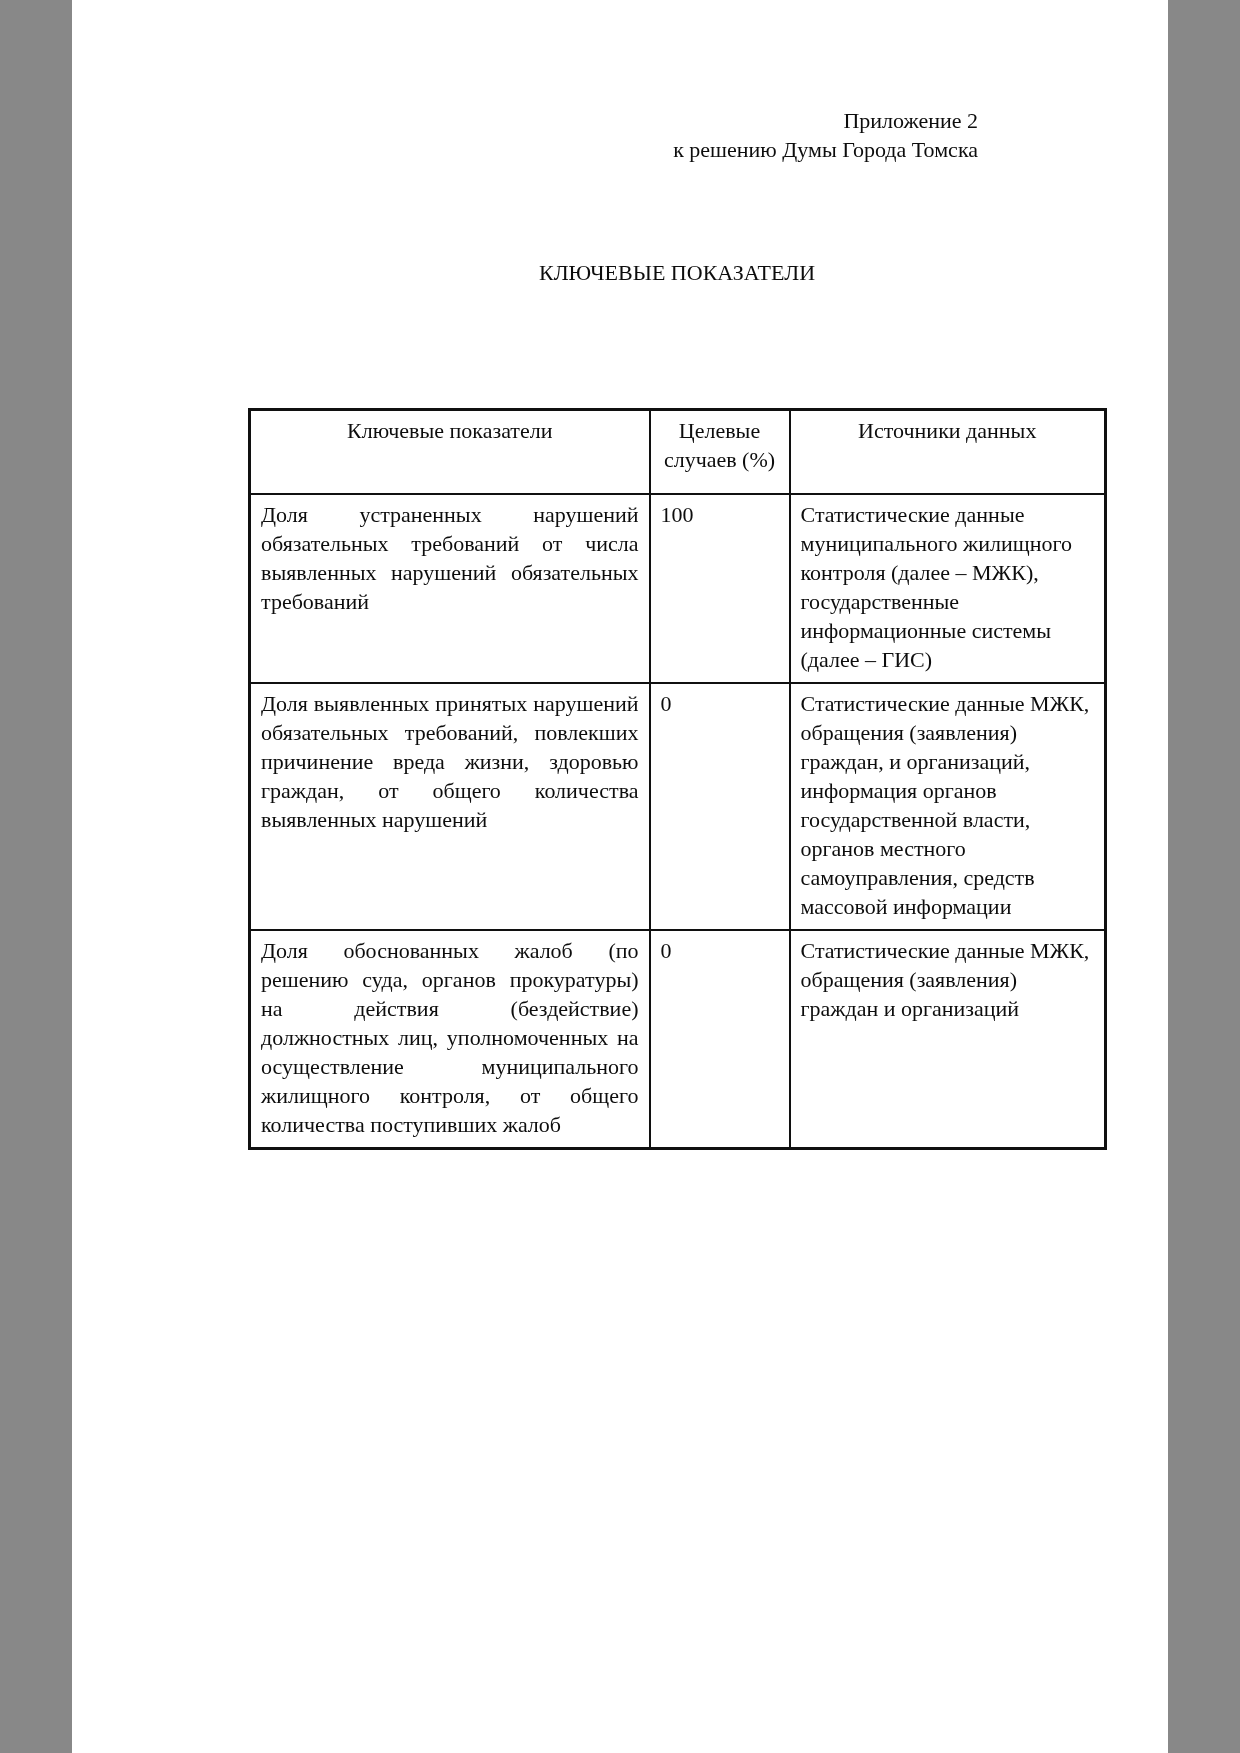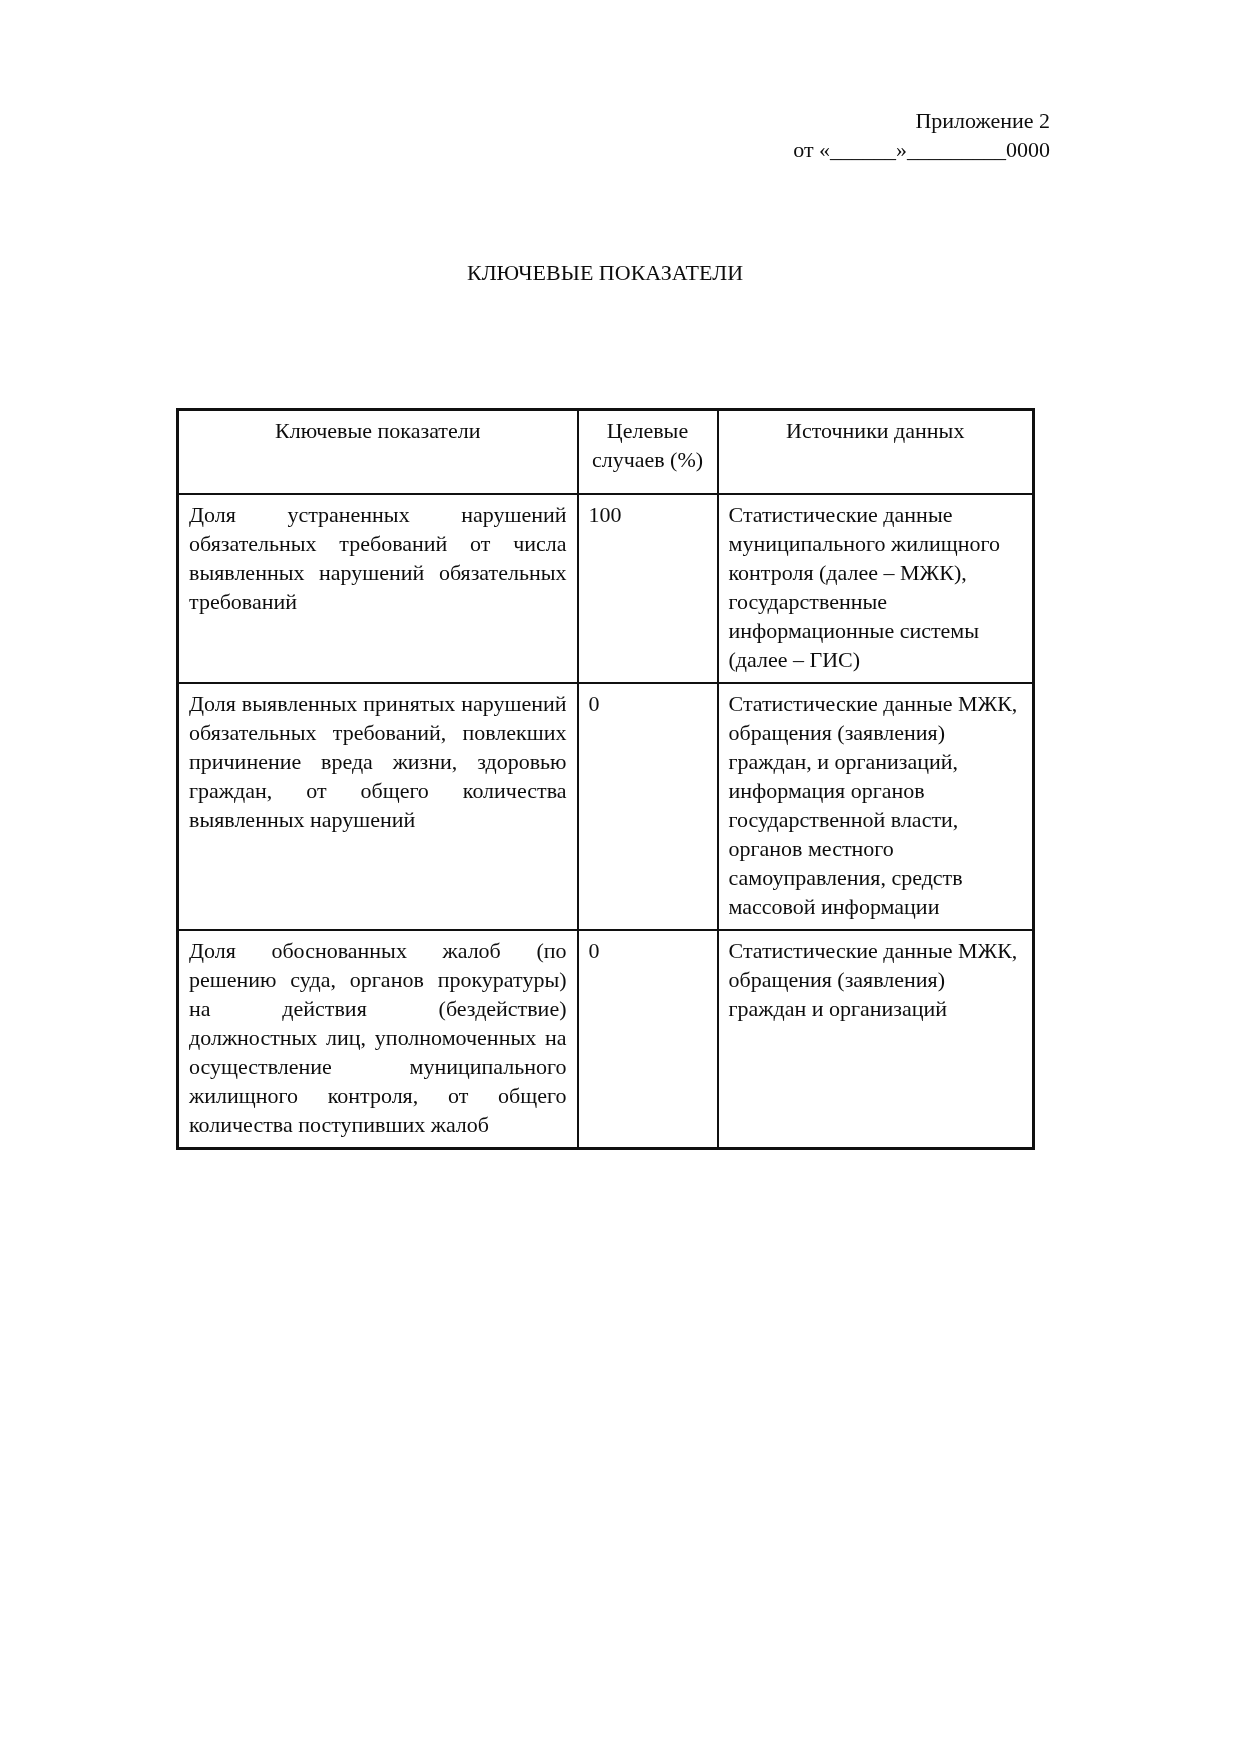--- a/index.html
+++ b/index.html
@@ -1,19 +1,19 @@
 <!DOCTYPE html>
 <html lang="ru"><head>
 <meta charset="utf-8">
 <style>
   * { margin: 0; padding: 0; box-sizing: border-box; }
   html, body { background: #888; }
   .page {
     position: relative;
-    width: 1240px;
+    width: 1096px;
     height: 1753px;
     margin: 0 auto;
     background: #fff;
     color: #0d0d0d;
     font-family: "Liberation Serif", "DejaVu Serif", serif;
     font-size: 22px;
     overflow: hidden;
   }
   .corner-note {
     position: absolute;
@@ -67,21 +67,21 @@
   tr.row-4 td { height: 182px; }
   tr.head-row th { height: 84px; }
 </style>
 </head>
 <body>
 
 <div class="page">
 
   <div class="corner-note">
     <div>Приложение 2</div>
-    <div class="blank-line">от «______»_________0000</div>
+    <div>к решению Думы Города Томска</div>
   </div>
 
   <div class="title-block">
     <div class="doc-title">КЛЮЧЕВЫЕ ПОКАЗАТЕЛИ</div>
   </div>
 
   <table class="kpi-table">
     <colgroup>
       <col class="c1">
       <col class="c2">

